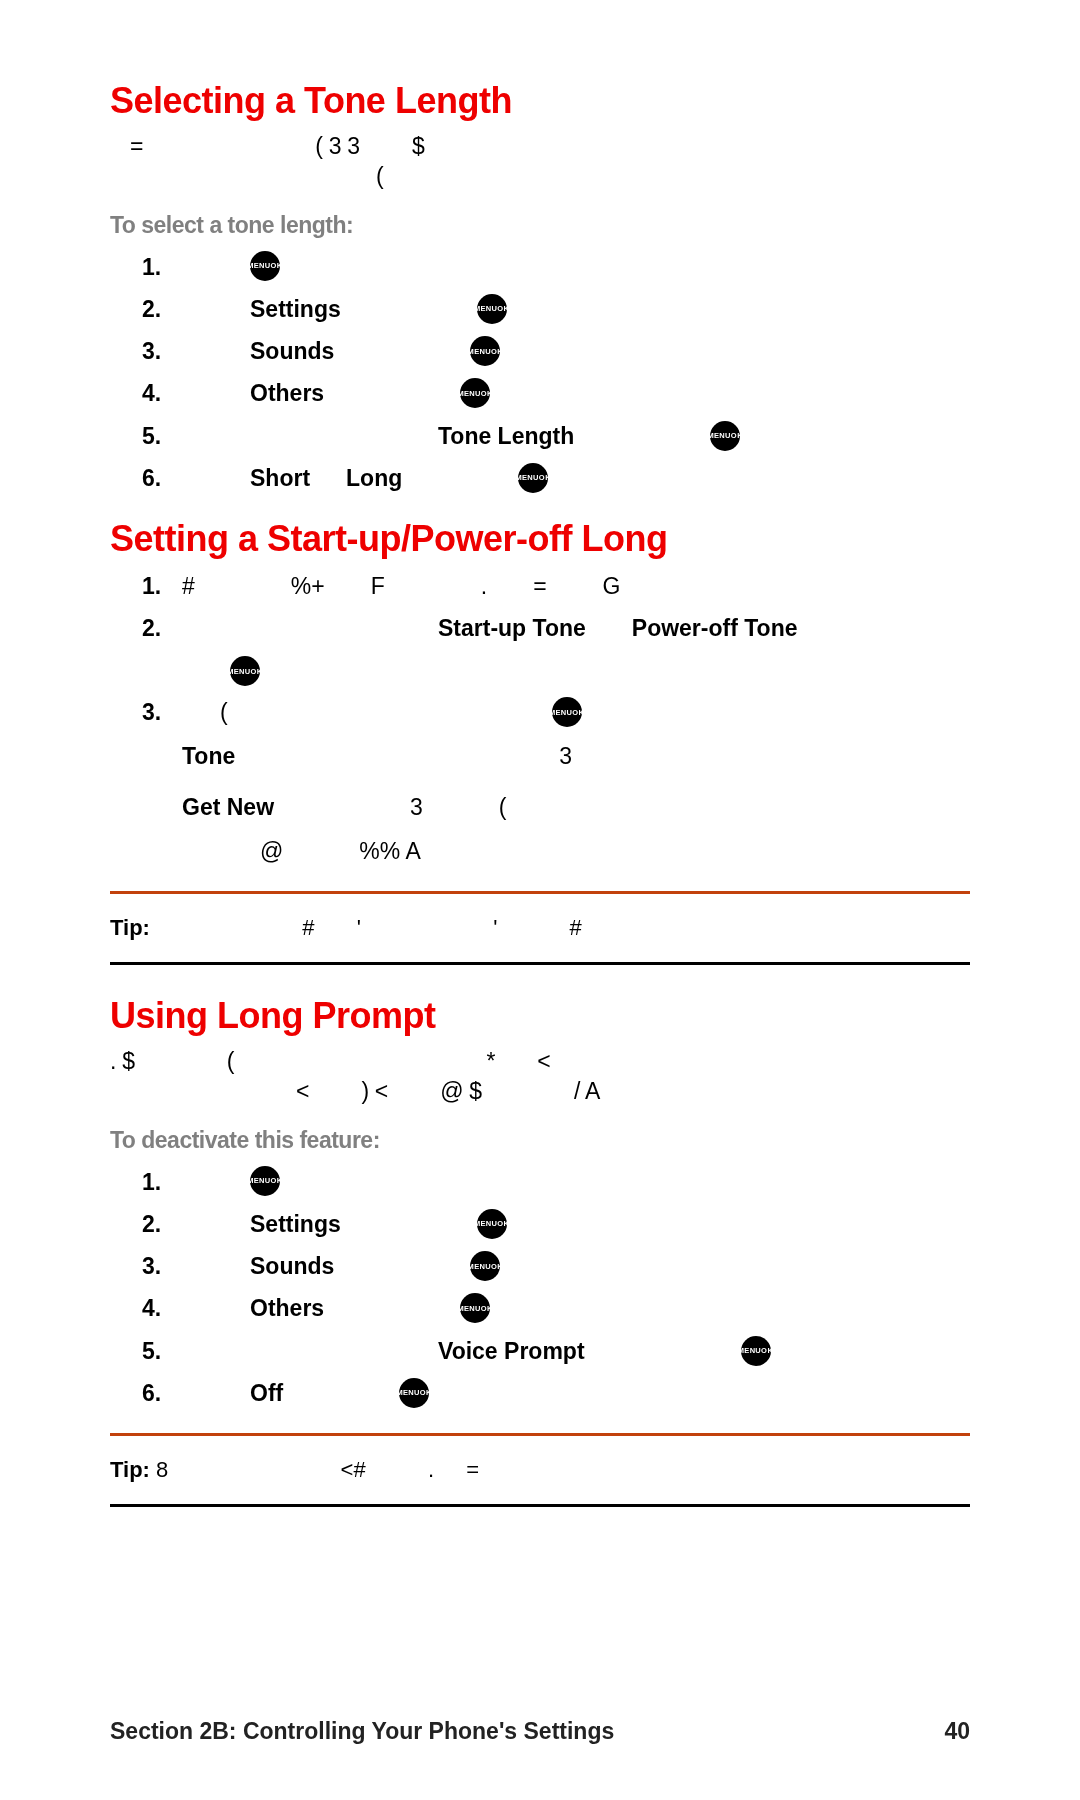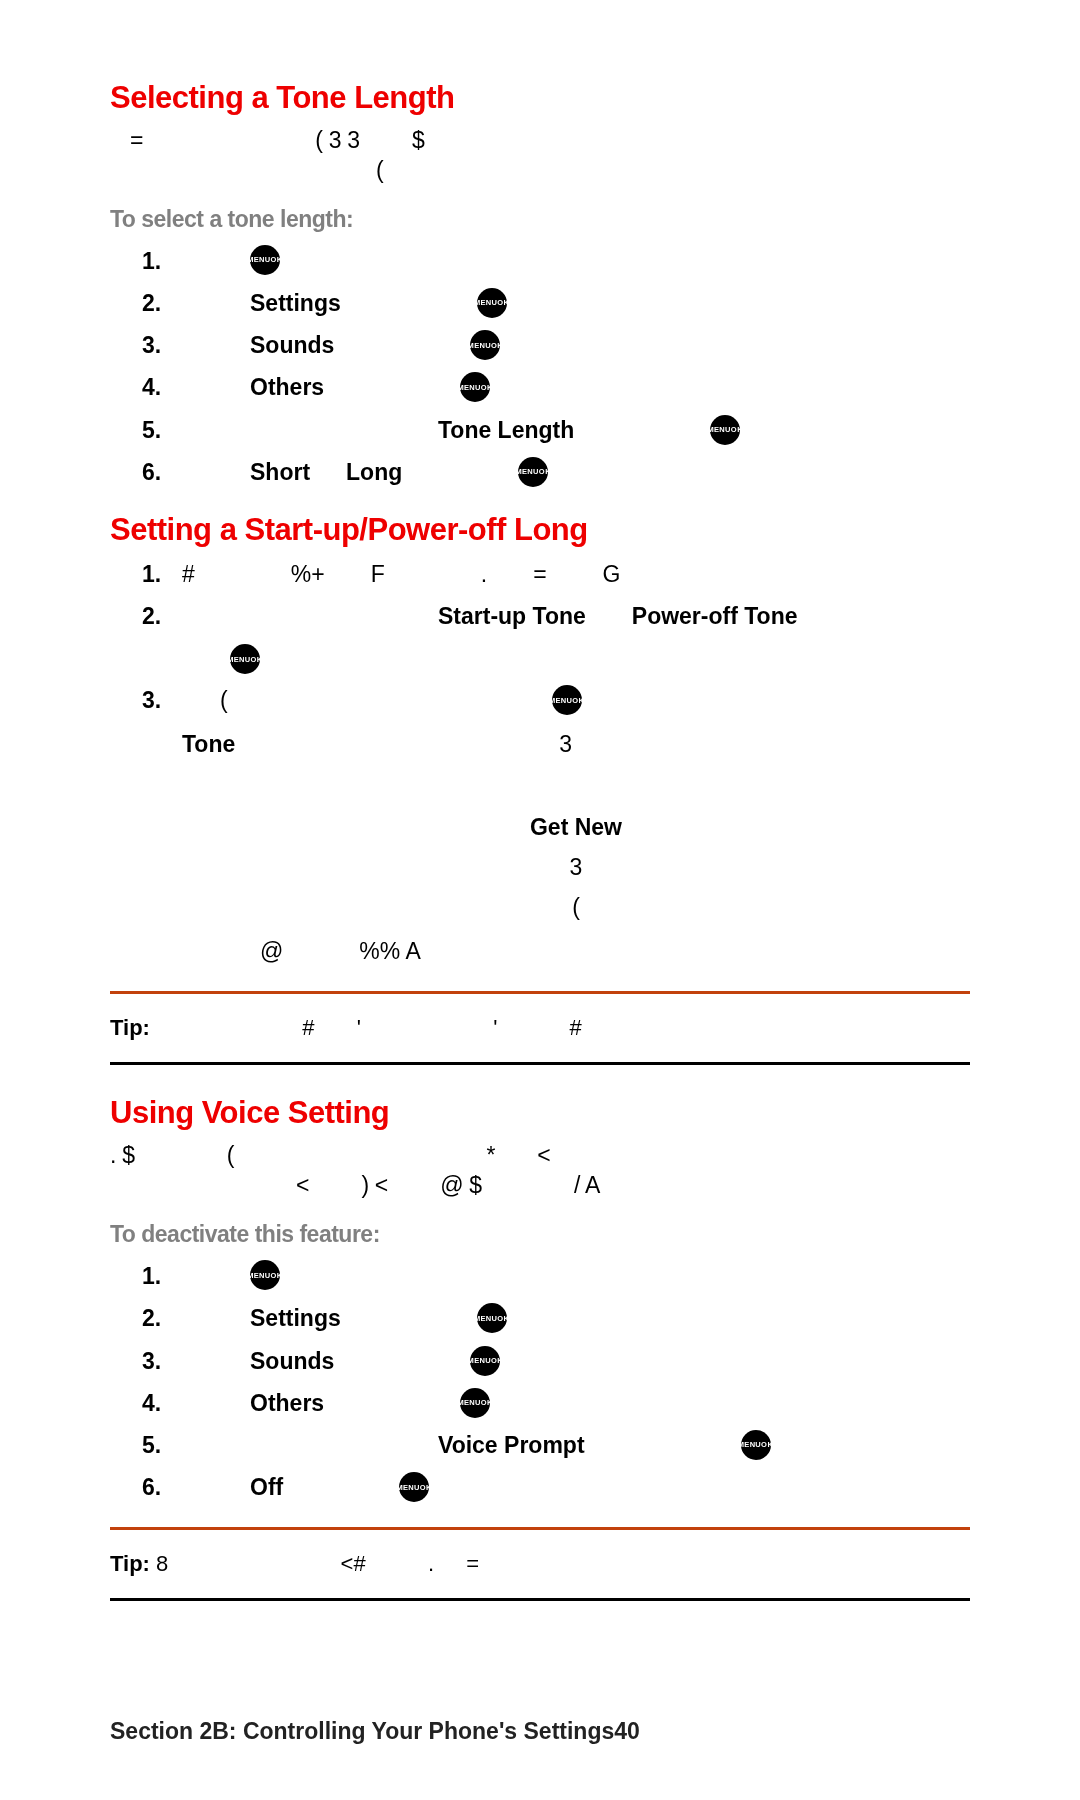--- a/index.html
+++ b/index.html
@@ -8,21 +8,21 @@
       background: #fff;
       width: 1080px;
       height: 1800px;
       position: relative;
       box-sizing: border-box;
       padding: 80px 110px 60px 110px;
     }
     .h2 {
       color: #ee0000;
       font-weight: 900;
-      font-size: 31px;
+      font-size: 36px;
       letter-spacing: -0.5px;
       margin: 0 0 10px 0;
     }
     .subh {
       color: #808080;
       font-weight: 900;
       font-size: 23px;
       margin: 20px 0 12px 0;
       letter-spacing: -0.5px;
     }
@@ -85,20 +85,21 @@
       margin: 14px 0 30px 0;
       font-size: 22px;
     }
     .tip-label { font-weight: 900; }
     .footer {
       position: absolute;
       bottom: 55px;
       left: 110px;
       right: 110px;
       display: flex;
+      justify-content: space-between;
       font-weight: 900;
       font-size: 23px;
       color: #222;
     }
     .sp { display:inline-block; }
     .w20{width:20px}.w30{width:30px}.w40{width:40px}.w50{width:50px}.w60{width:60px}
     .w80{width:80px}.w100{width:100px}.w120{width:120px}.w140{width:140px}.w160{width:160px}
     .w180{width:180px}.w200{width:200px}
     .subline { width:100%; margin-left:40px; display:flex; flex-wrap:wrap; align-items:center; gap:4px 8px; margin-top:6px;}
   </style>
@@ -239,21 +240,21 @@
           <span class="t1">MENU</span>
           <span class="t2">OK</span>
         </span>
     </span>
     <span class="subline">
       <span class="bold">Tone</span>
       <span class="sp w200"></span>
         <span class="sp w100"></span>
       <span class="reg">3</span>
     </span>
-    <span class="subline" style="margin-top:44px;flex-direction:column;">
+    <span class="subline" style="margin-top:12px;">
       <span class="bold">Get New</span>
       <span class="sp w120"></span>
       <span class="reg">3</span>
       <span class="sp w60"></span>
       <span class="reg">(</span>
     </span>
     <span class="subline" style="margin-left:80px;">
       <span class="sp w30"></span>
       <span class="reg">@</span>
       <span class="sp w60"></span>
@@ -266,21 +267,21 @@
   <span class="sp w140"></span>
   <span>#</span>
   <span class="sp w30"></span>
   <span>'</span>
   <span class="sp w120"></span>
   <span>'</span>
   <span class="sp w60"></span>
   <span>#</span>
 </div>
 
-<h2 class="h2">Using Voice Setting</h2>
+<h2 class="h2">Using Long Prompt</h2>
 <p class="para">
   <span>. $</span>
   <span class="sp w80"></span>
   <span>(</span>
   <span class="sp w200"></span><span class="sp w40"></span>
   <span>*</span>
   <span class="sp w30"></span>
   <span>&lt;</span>
   <br>
   <span class="sp w180"></span>

